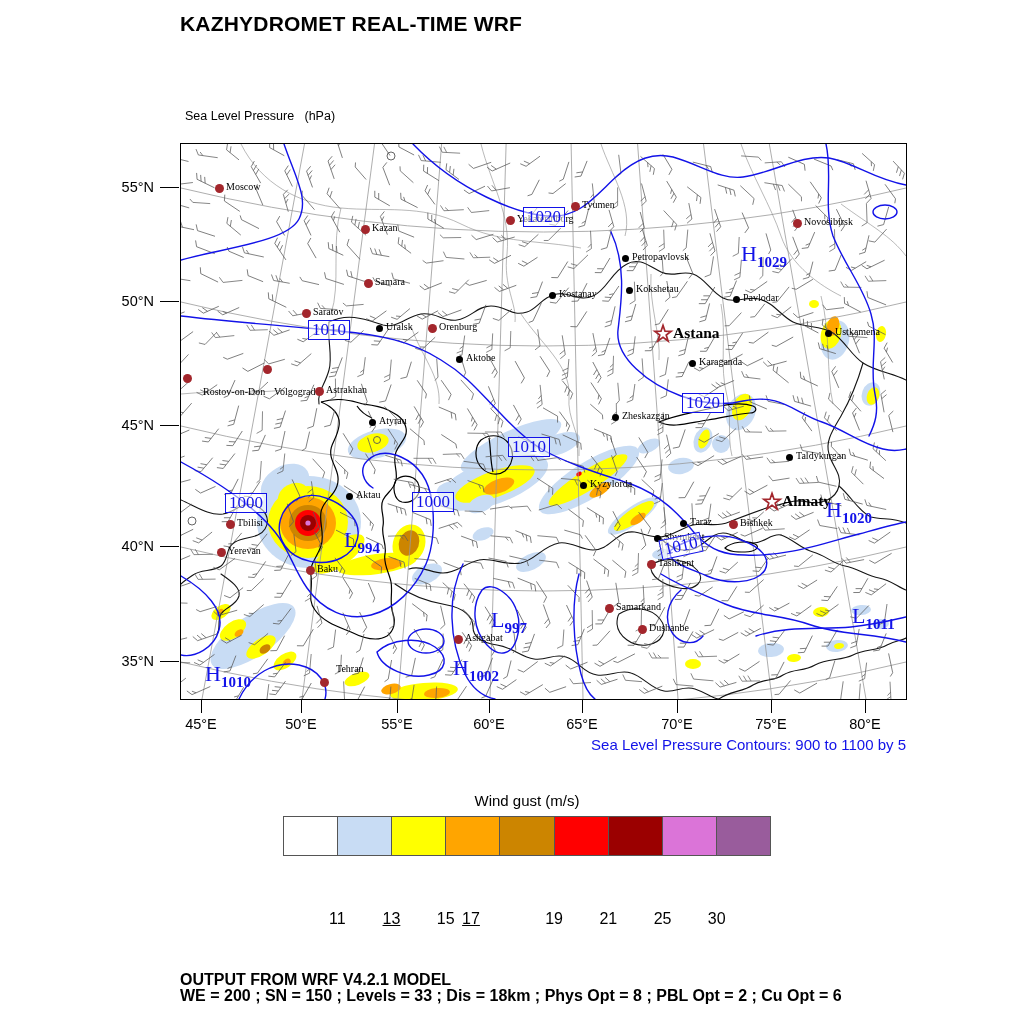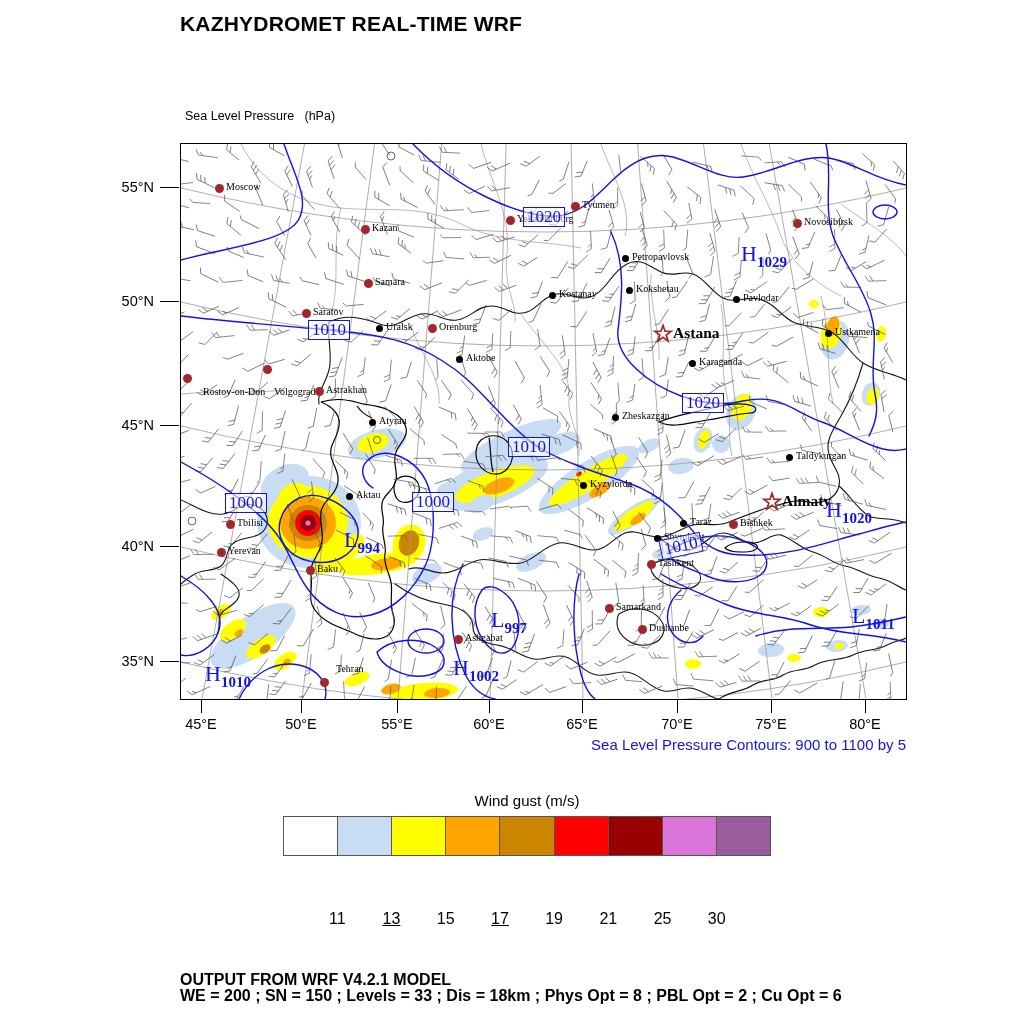--- a/index.html
+++ b/index.html
@@ -3228,21 +3228,21 @@
       <div class="cb-seg" style="background: rgb(204, 133, 0);"></div>
       <div class="cb-seg" style="background: rgb(255, 0, 0);"></div>
       <div class="cb-seg" style="background: rgb(155, 0, 0);"></div>
       <div class="cb-seg" style="background: rgb(219, 116, 216);"></div>
       <div class="cb-seg" style="background: rgb(153, 92, 156);"></div>
     </div>
   <div id="cb-labels">
       <div class="cb-label" style="left: 337.222px;">11</div>
       <div class="cb-label" style="left: 391.444px; text-decoration: underline;">13</div>
       <div class="cb-label" style="left: 445.667px;">15</div>
-      <div class="cb-label" style="left: 500px; text-decoration: underline;">17</div>
+      <div class="cb-label" style="left: 471px; text-decoration: underline;">17</div>
       <div class="cb-label" style="left: 554.111px;">19</div>
       <div class="cb-label" style="left: 608.333px;">21</div>
       <div class="cb-label" style="left: 662.556px;">25</div>
       <div class="cb-label" style="left: 716.778px;">30</div>
     </div>
 
   <div class="footer">
     <div>OUTPUT FROM WRF V4.2.1 MODEL</div>
     <div>WE = 200 ; SN = 150 ; Levels = 33 ; Dis = 18km ; Phys Opt = 8 ; PBL Opt = 2 ; Cu Opt = 6</div>
   </div>

